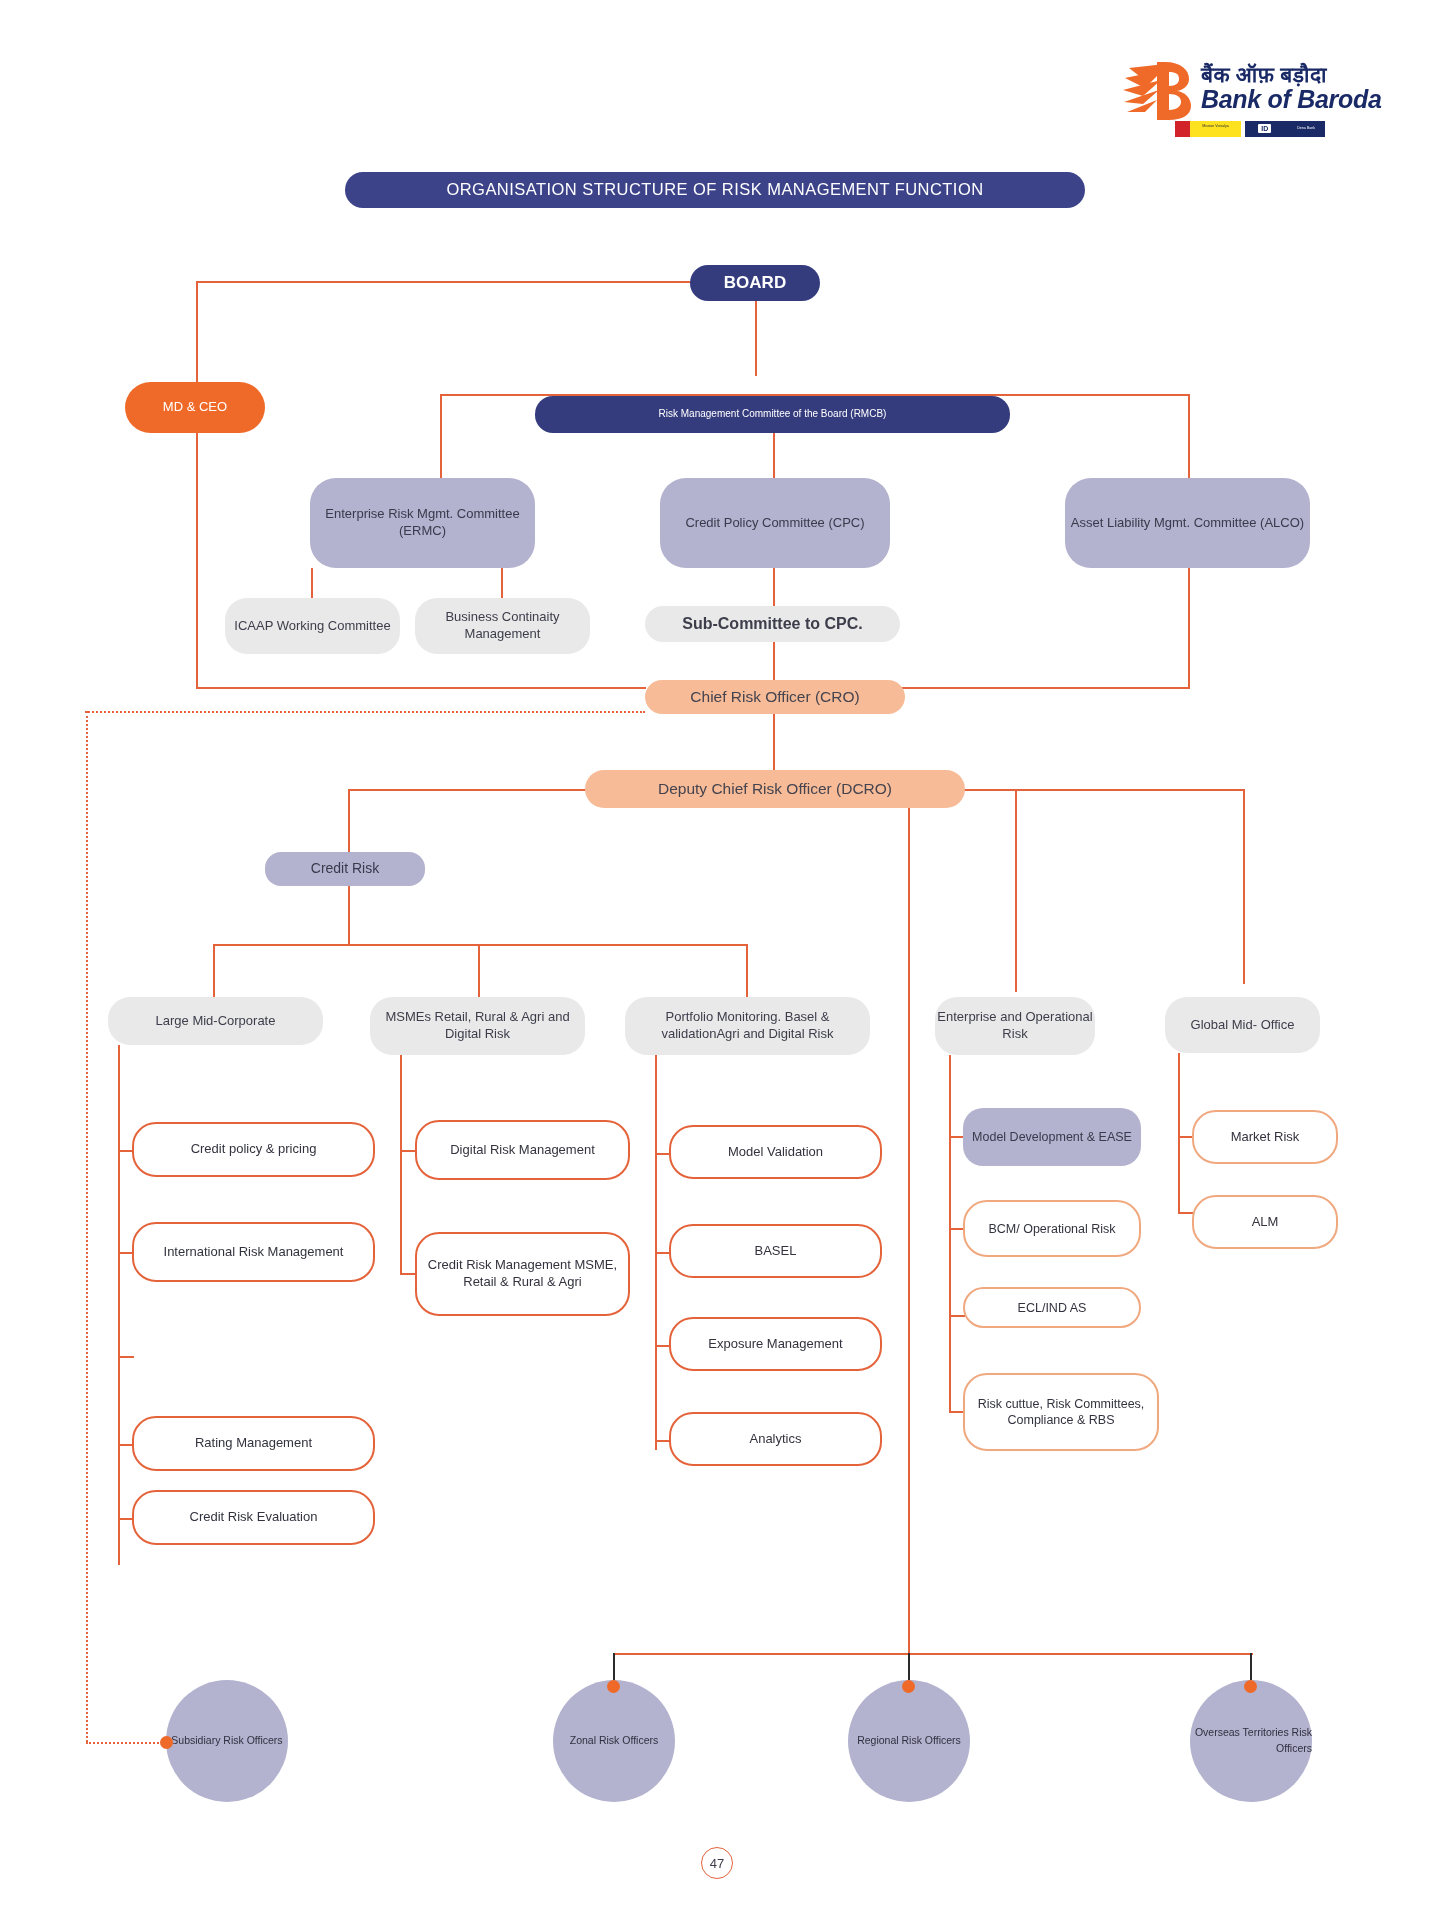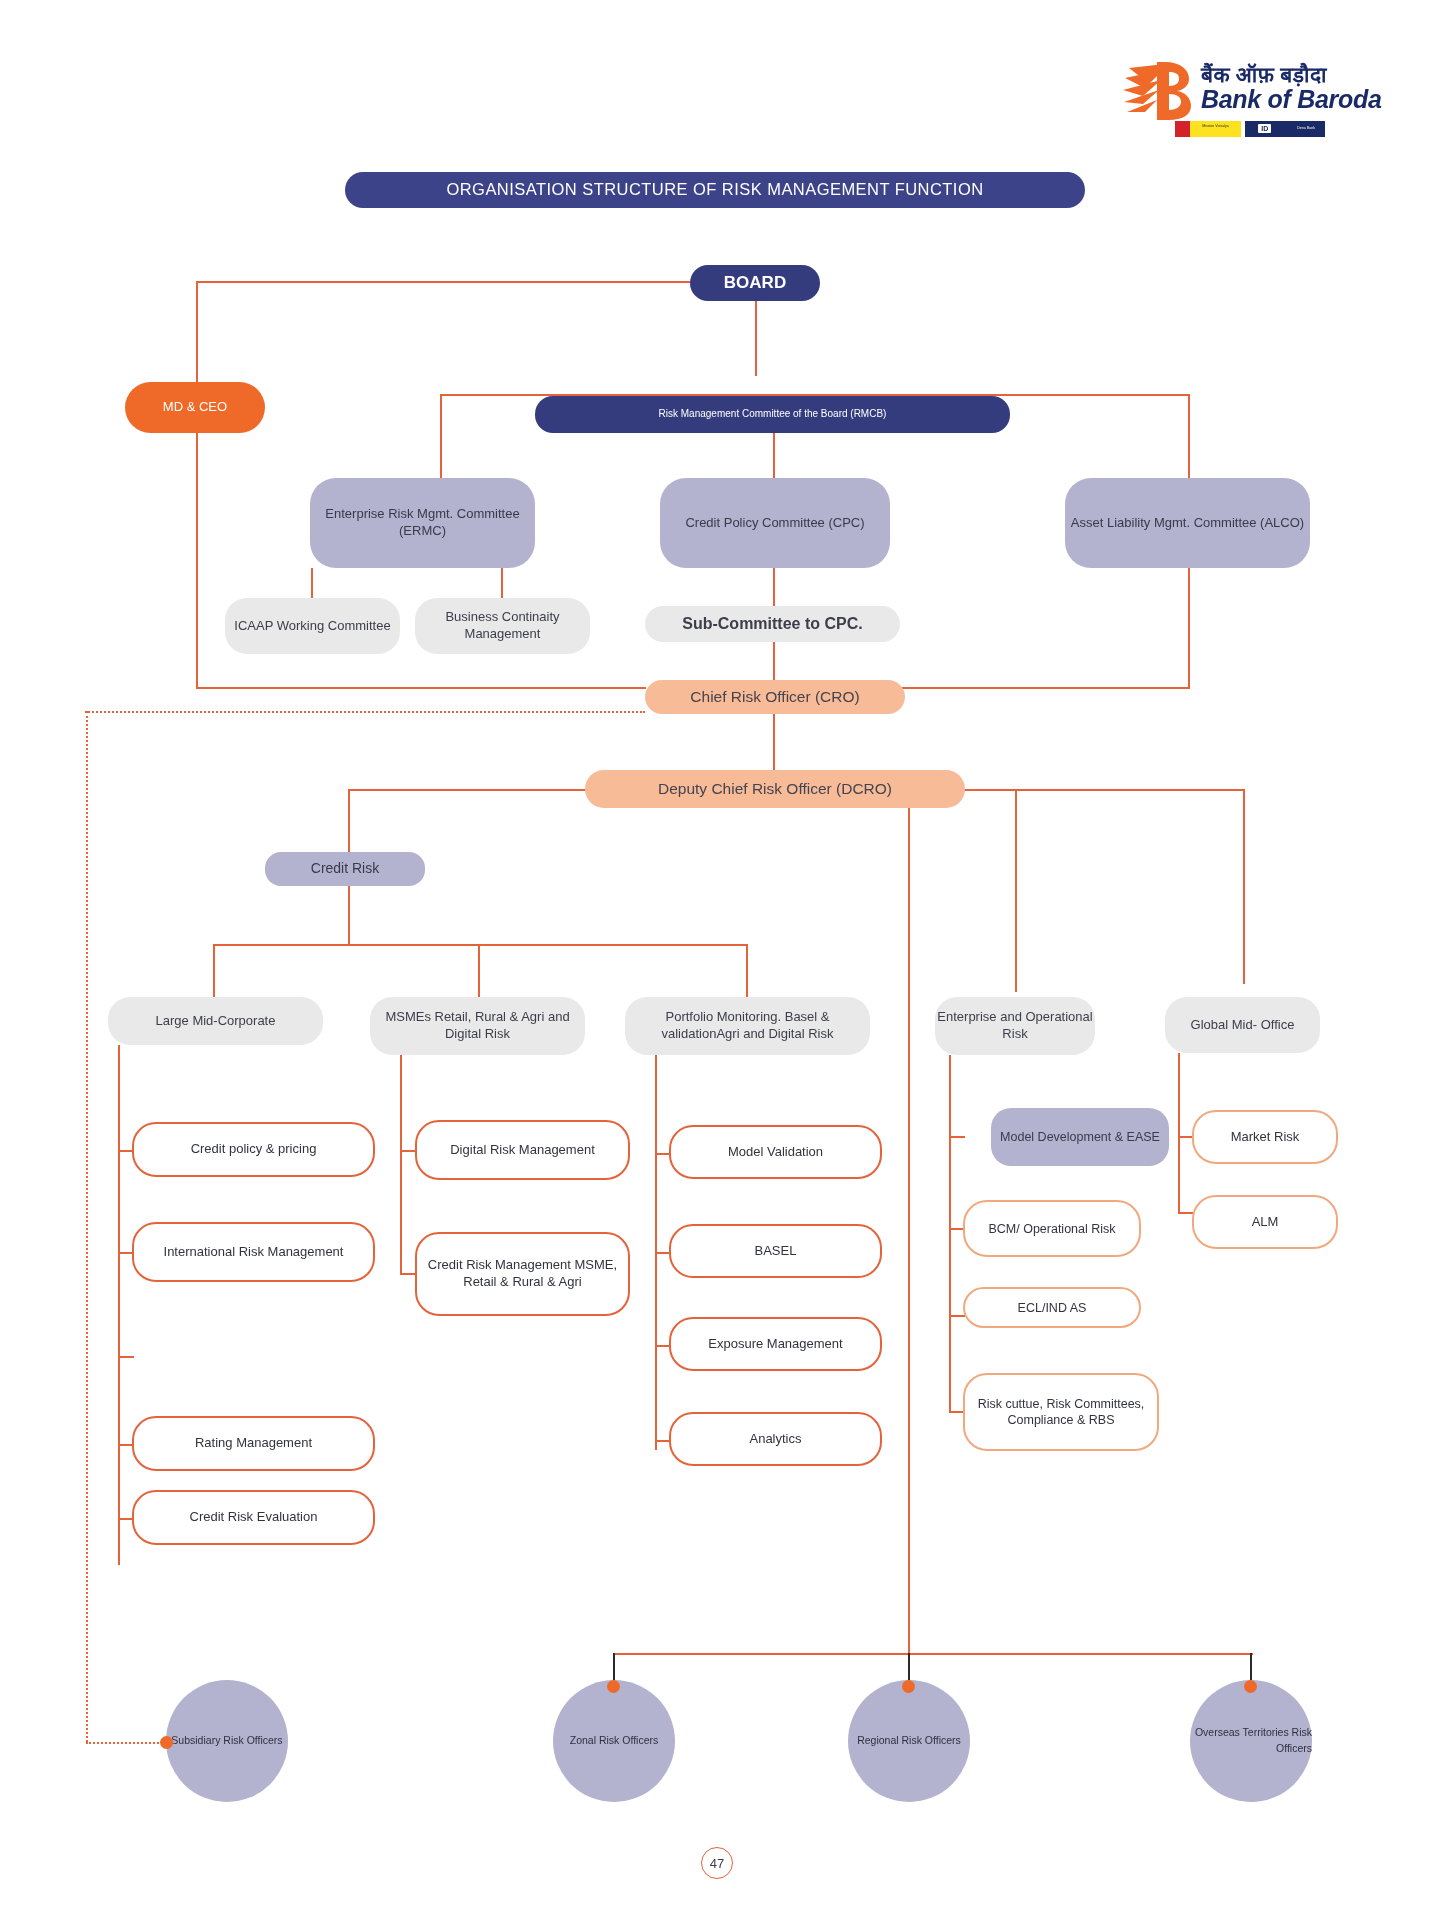--- a/index.html
+++ b/index.html
@@ -326,21 +326,21 @@
   <div class="node pill" style="left:669px; top:1224px; width:213px; height:54px;">BASEL</div>
   <div class="node pill" style="left:669px; top:1317px; width:213px; height:54px;">Exposure Management</div>
   <div class="node pill" style="left:669px; top:1412px; width:213px; height:54px;">Analytics</div>
 
   <div class="ln v" style="left:949px; top:1055px; height:356px;"></div>
   <div class="ln h" style="left:949px; top:1136px; width:16px;"></div>
   <div class="ln h" style="left:949px; top:1228px; width:16px;"></div>
   <div class="ln h" style="left:949px; top:1315px; width:16px;"></div>
   <div class="ln h" style="left:949px; top:1411px; width:16px;"></div>
 
-  <div class="node lavender" style="left:963px; top:1108px; width:178px; height:58px; border-radius:20px; font-size:12.5px;margin-left:28px;">Model Development &amp; EASE</div>
+  <div class="node lavender" style="left:963px; top:1108px; width:178px; height:58px; border-radius:20px; font-size:12.5px;">Model Development &amp; EASE</div>
   <div class="node pill light" style="left:963px; top:1200px; width:178px; height:57px; font-size:12.5px;">BCM/ Operational Risk</div>
   <div class="node pill light" style="left:963px; top:1287px; width:178px; height:41px; font-size:12.5px;">ECL/IND AS</div>
   <div class="node pill light" style="left:963px; top:1373px; width:196px; height:78px; font-size:12.5px;">Risk cuttue, Risk Committees, Compliance &amp; RBS</div>
 
   <div class="ln v" style="left:1178px; top:1053px; height:159px;"></div>
   <div class="ln h" style="left:1178px; top:1136px; width:16px;"></div>
   <div class="ln h" style="left:1178px; top:1212px; width:16px;"></div>
 
   <div class="node pill light" style="left:1192px; top:1110px; width:146px; height:54px;">Market Risk</div>
   <div class="node pill light" style="left:1192px; top:1195px; width:146px; height:54px;">ALM</div>

